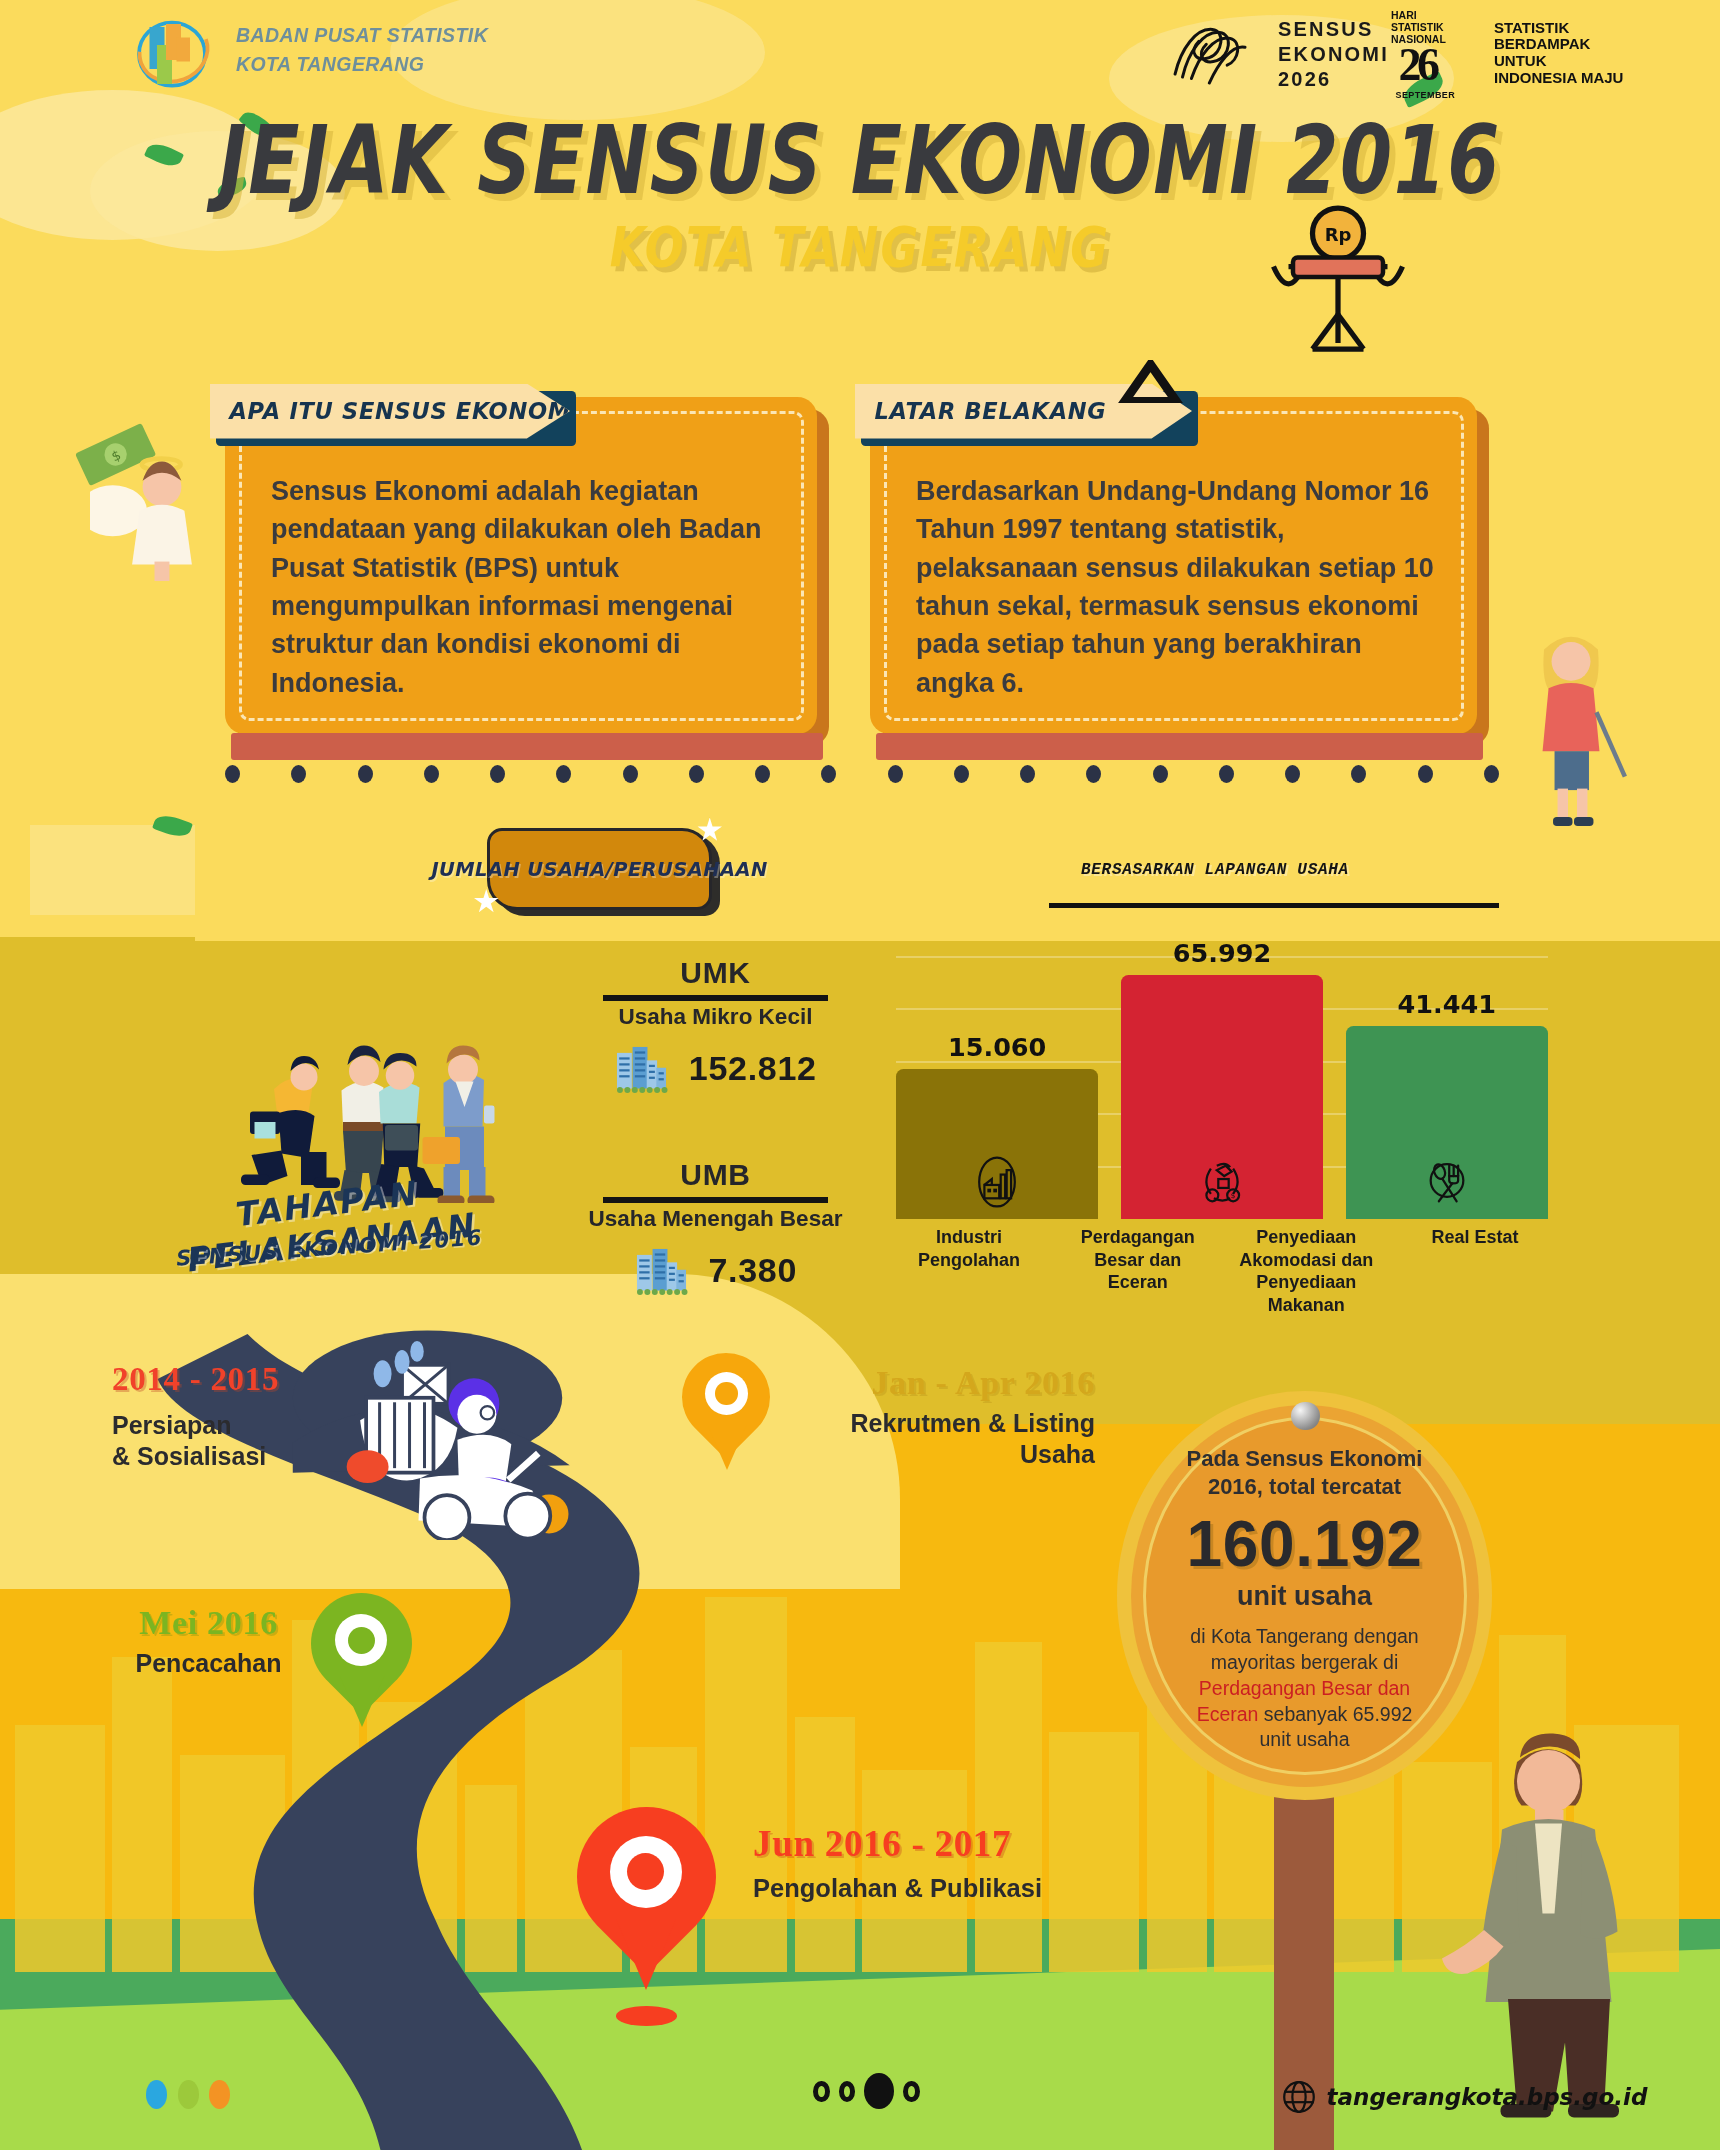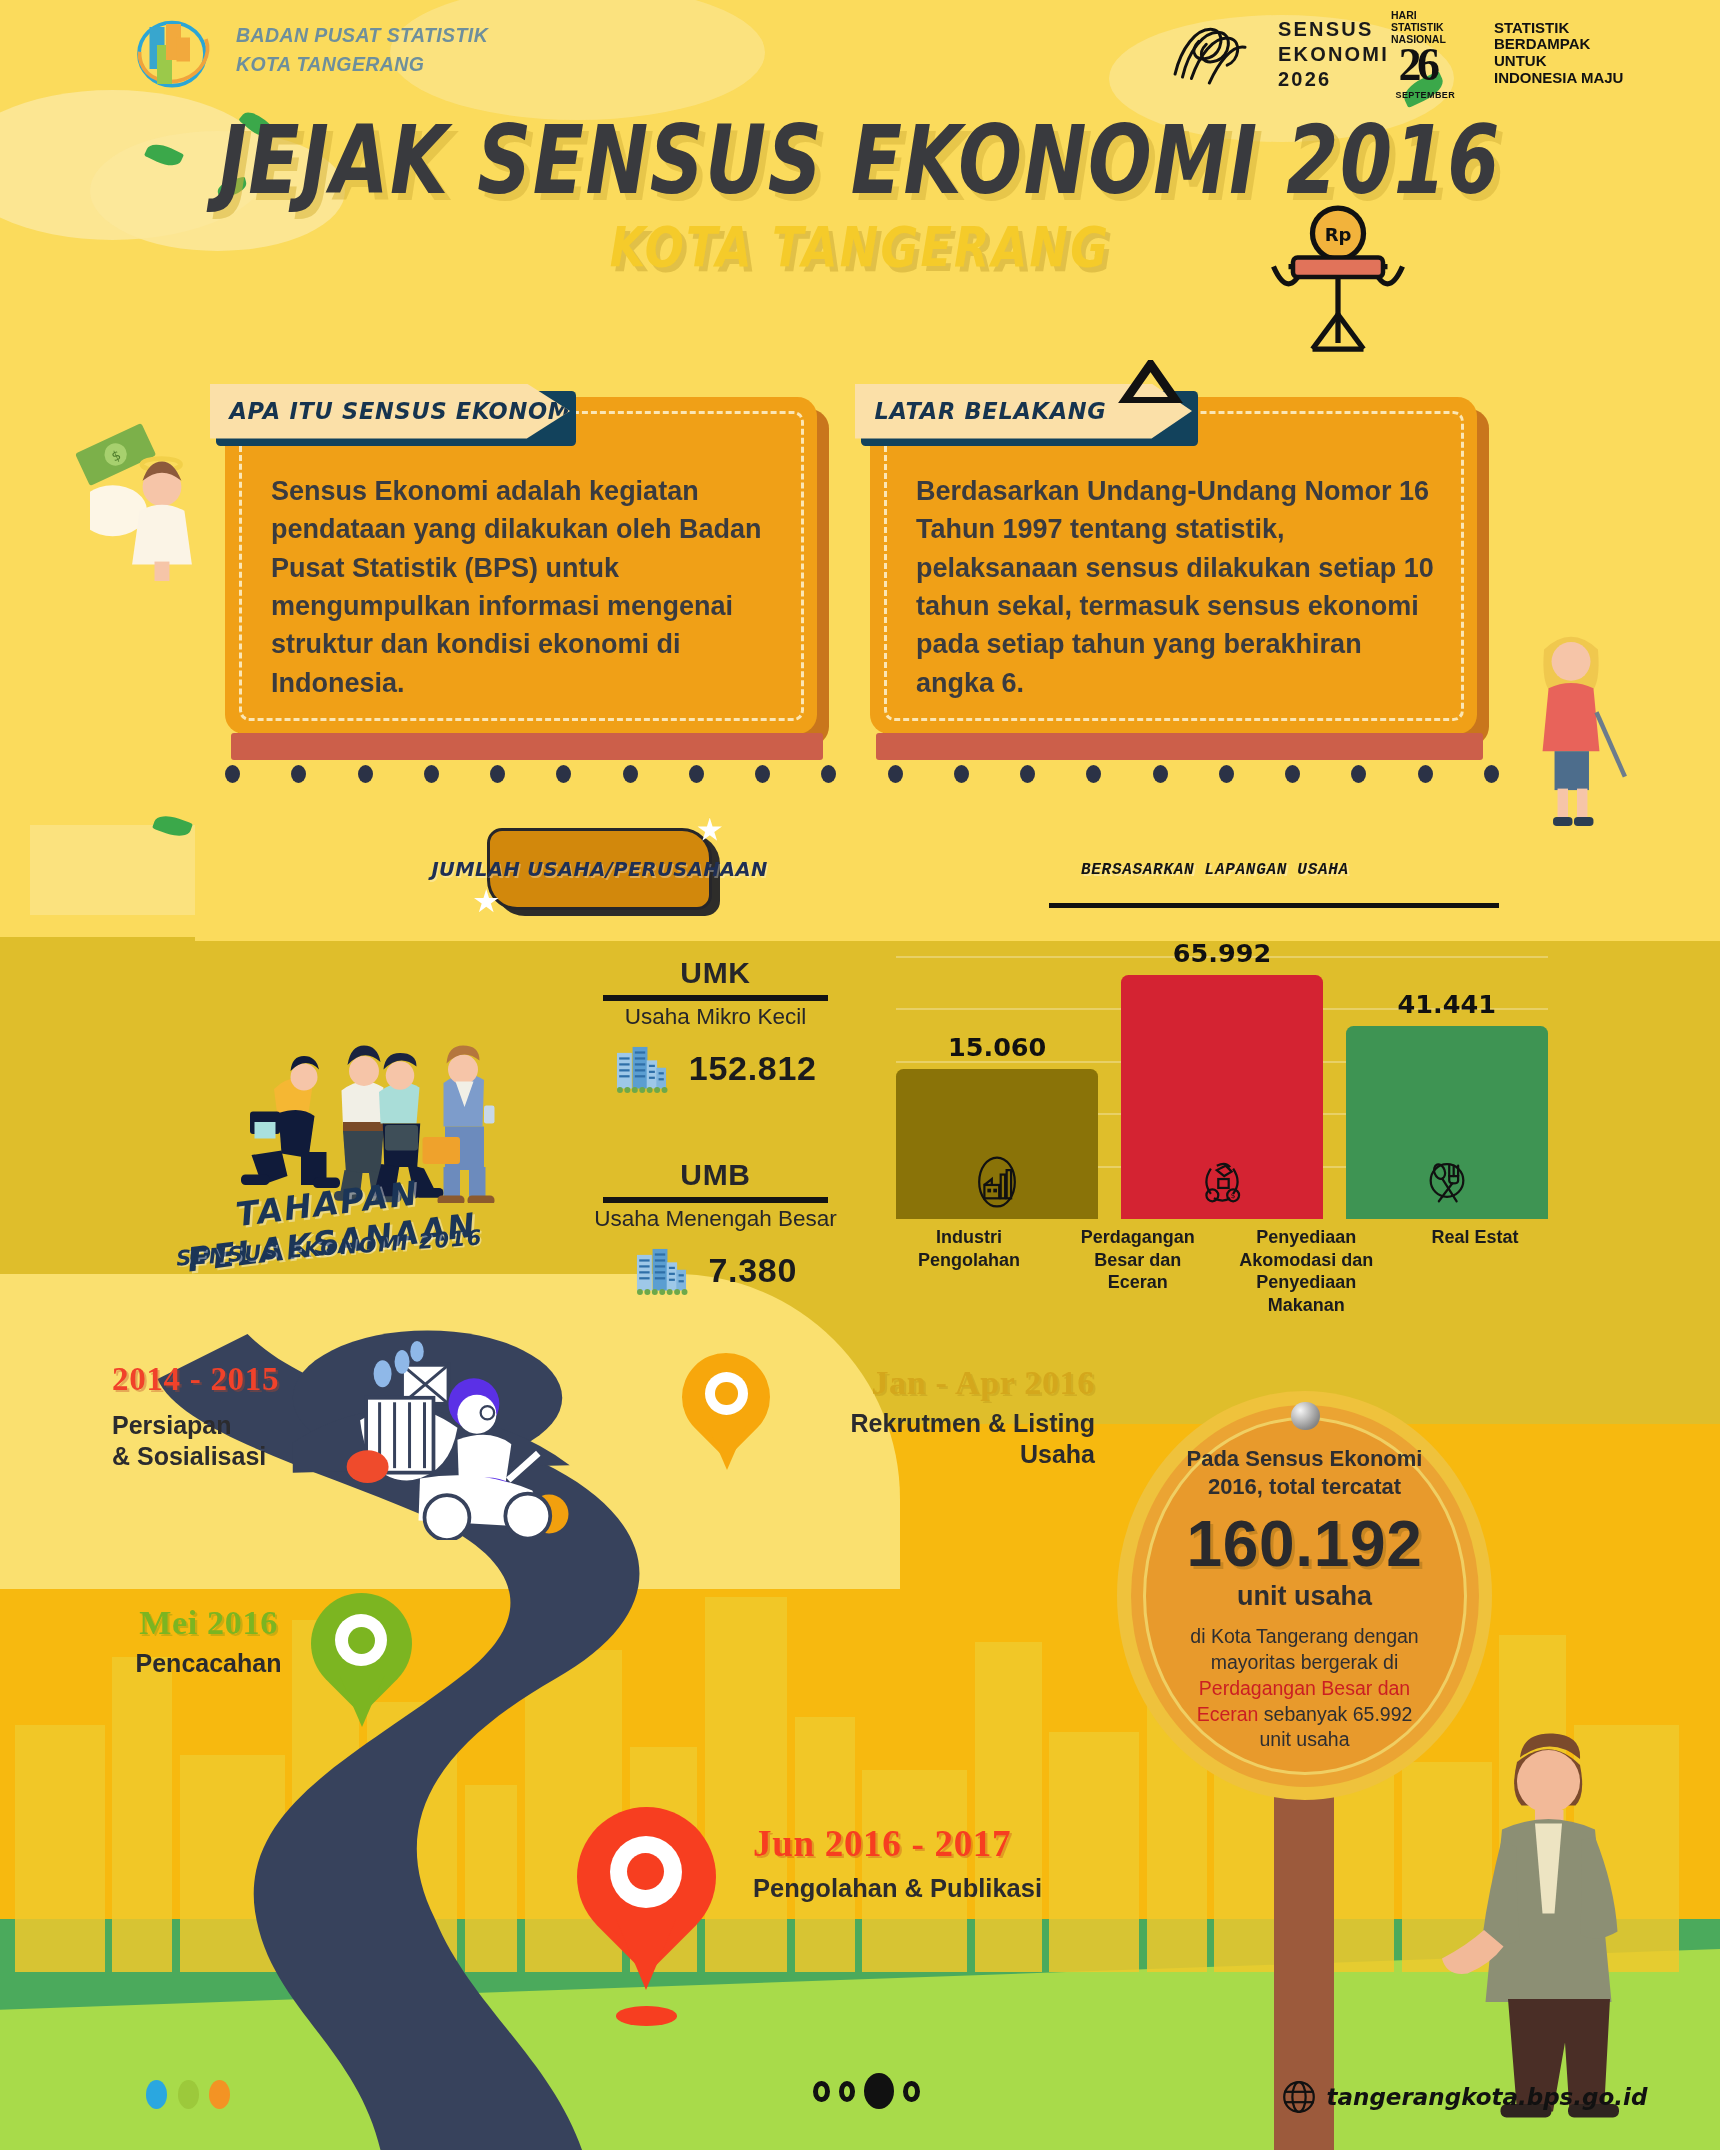--- a/index.html
+++ b/index.html
@@ -106,21 +106,21 @@
 
   .sec-head2 { position:absolute; left:1049px; top:861px; font-size:16px; font-weight:bold;
                font-style:italic; color:#141414; letter-spacing:0.7px;
                font-family:Liberation Mono, monospace; text-shadow:2.2px 2.2px 0 rgba(255,255,255,.35);margin-left:32px; }
   .sec-head2-rule { position:absolute; left:1049px; top:903px; width:450px; height:5.2px; background:#111; }
 
   
   .stat-block { position:absolute; }
   .stat-title { text-align:center; font-size:30px; font-weight:bold; color:#26262a; letter-spacing:0.7px; }
   .stat-rule  { width:225px; height:6.7px; background:#141414; margin:4.5px auto 3px; }
-  .stat-sub   { text-align:center; font-size:22.5px; font-weight:normal; color:#26262a; }
+  .stat-sub   { text-align:center; font-size:22.5px; font-weight:bold; color:#26262a; }
   .stat-row   { display:flex; align-items:center; justify-content:center; gap:19.5px; margin-top:10.5px; }
   .stat-val   { font-size:34px; font-weight:bold; color:#1b1b1d; letter-spacing:0.7px;
                 font-family:"Liberation Sans",sans-serif; }
   .bldg { width:55px; height:55px; position:relative; }
 
   
   .chart { position:absolute; left:896px; top:941px; width:652px; height:360px; }
   .chart .grid { position:absolute; left:0; right:0; height:1.5px; background:rgba(255,255,255,.28); }
   .bars { position:absolute; left:0; bottom:82px; width:100%; height:277px; display:flex;
           align-items:flex-end; gap:22.5px; }

